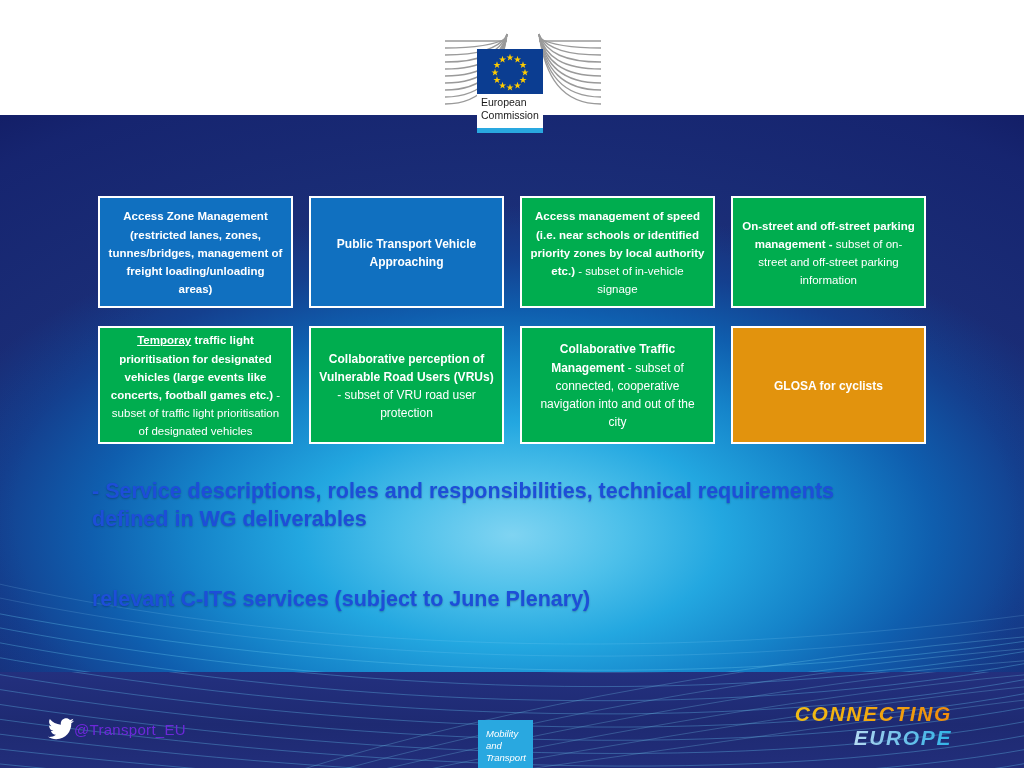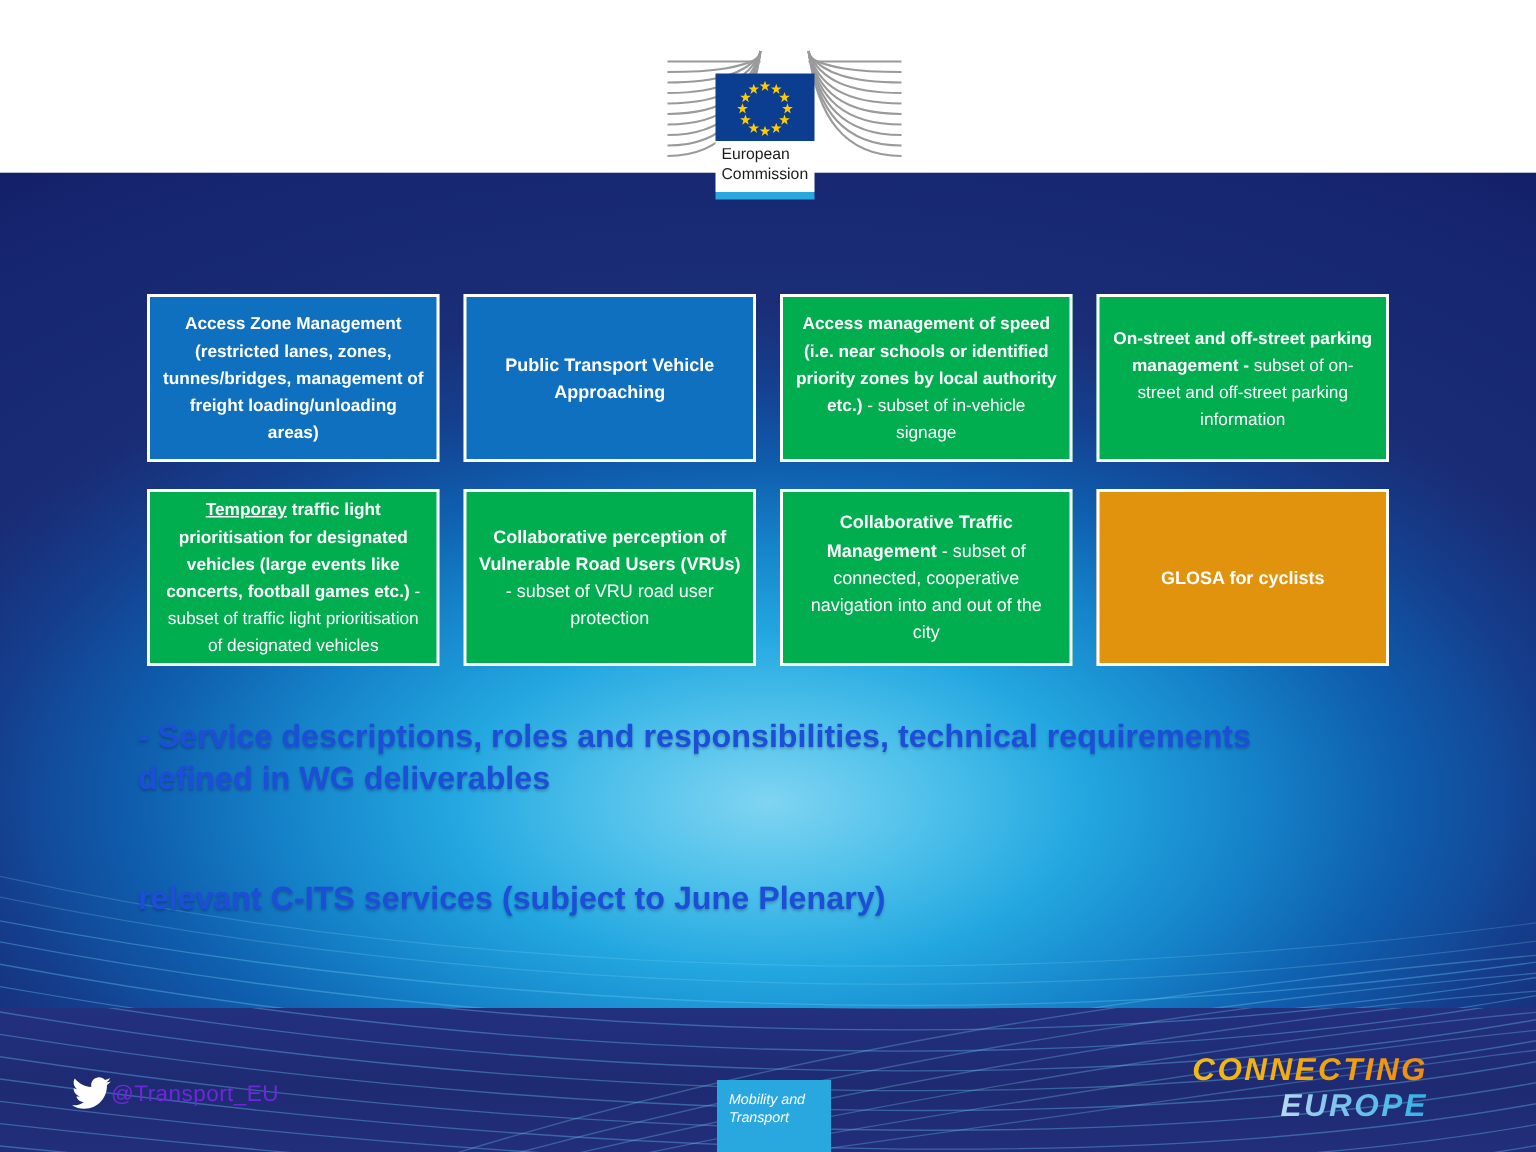--- a/index.html
+++ b/index.html
@@ -149,21 +149,21 @@
     align-items: center;
     color: #6d28d9;
     font-size: 15px;
     letter-spacing: 0.3px;
   }
   .twitter svg { display:block; }
 
   .mobility-logo {
     position: absolute;
     left: 478px; top: 720px;
-    width: 76px; height: 48px;
+    width: 55px; height: 48px;
     background: #29a8e0;
     color: #ffffff;
     font-size: 9.5px;
     font-style: italic;
     line-height: 1.25;
     padding: 8px 0 0 8px;
     box-sizing: border-box;
   }
 
   .connecting-europe {

